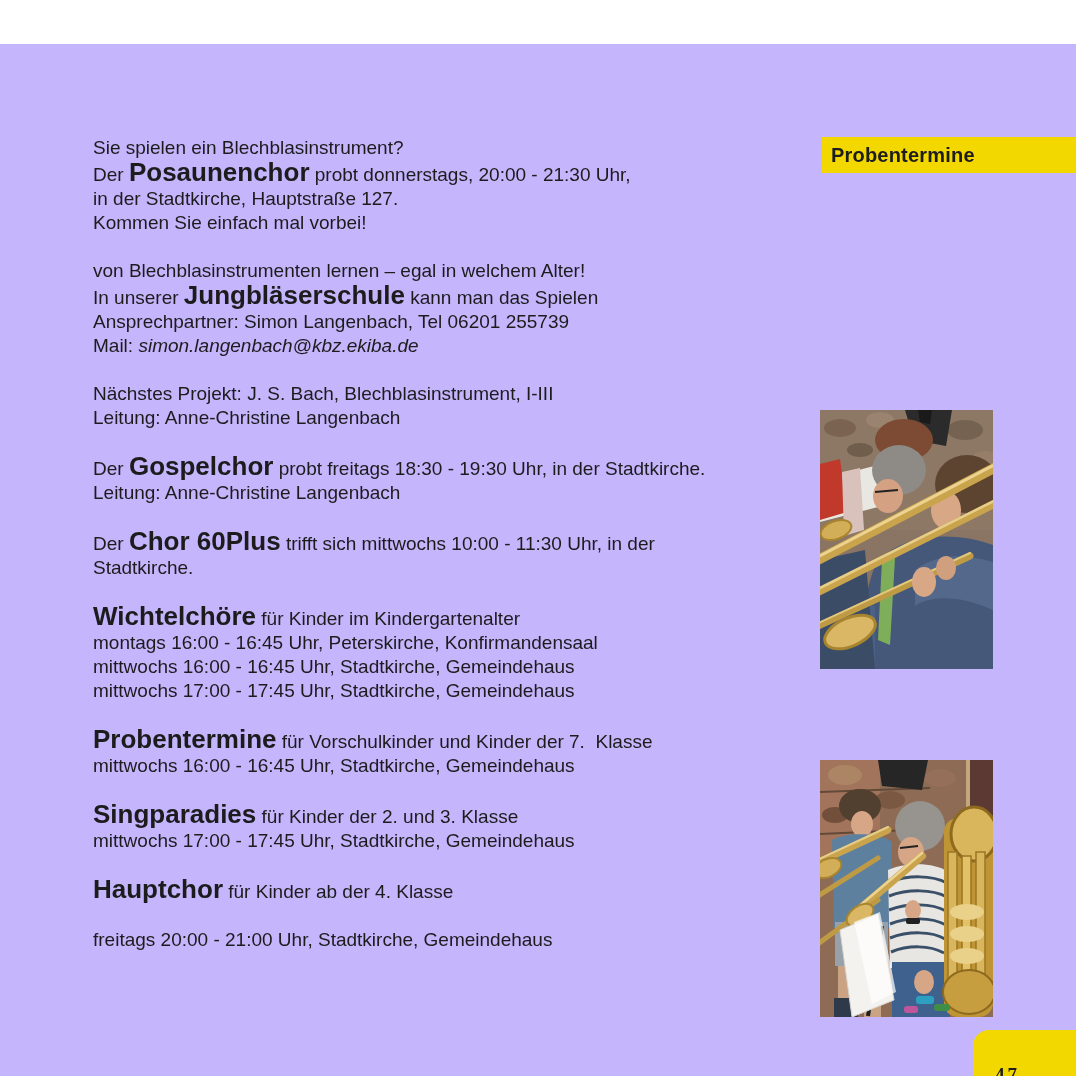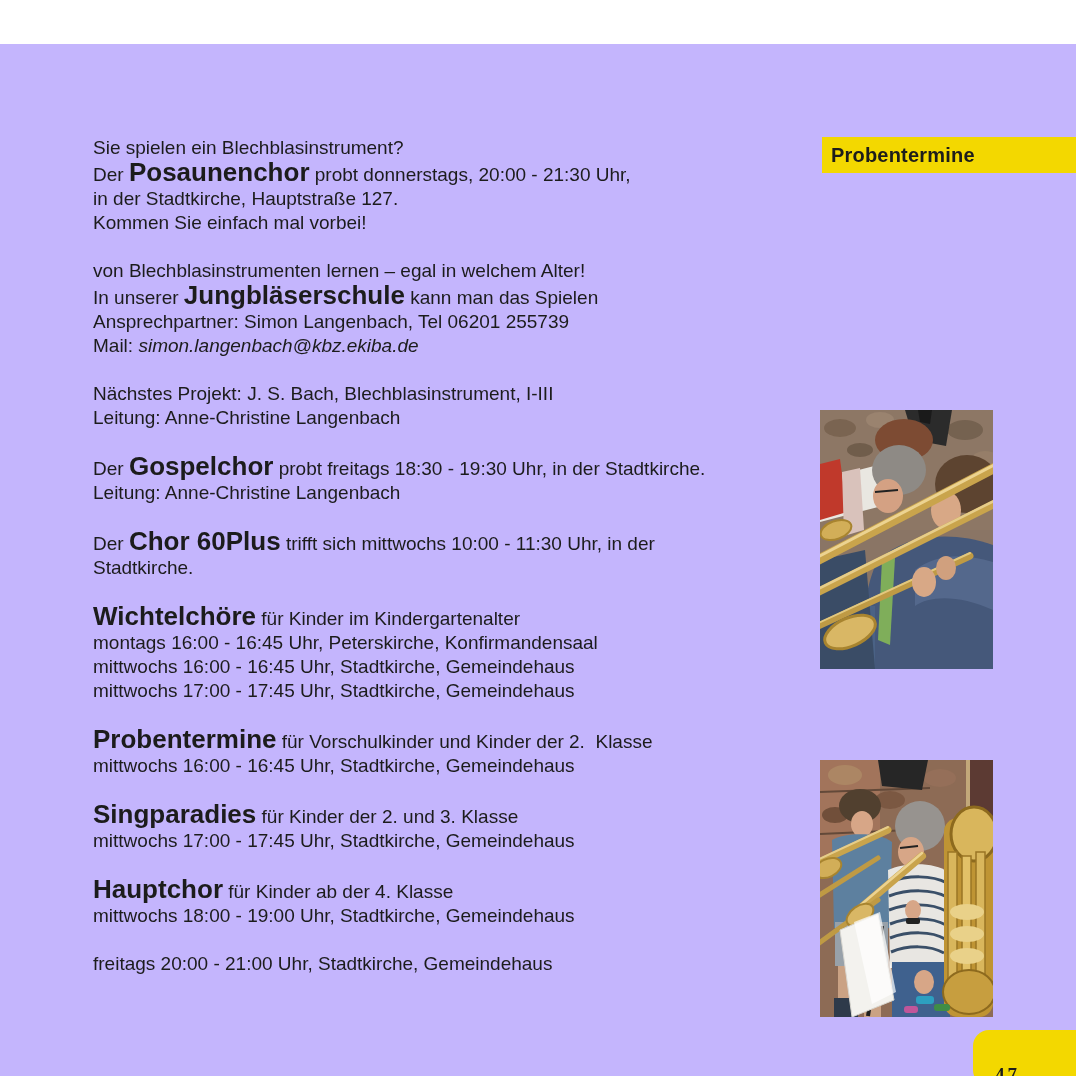--- a/index.html
+++ b/index.html
@@ -63,30 +63,29 @@
       <div class="para">
         <div class="line"><span>Der </span><span class="seg-b">Chor 60Plus</span><span> trifft sich mittwochs 10:00 - 11:30 Uhr, in der Stadtkirche.</span></div>
       </div>
       <div class="para">
         <div class="line"><span class="seg-b">Wichtelchöre</span><span> für Kinder im Kindergartenalter</span></div>
         <div class="line"><span>montags 16:00 - 16:45 Uhr, Peterskirche, Konfirmandensaal</span></div>
         <div class="line"><span>mittwochs 16:00 - 16:45 Uhr, Stadtkirche, Gemeindehaus</span></div>
         <div class="line"><span>mittwochs 17:00 - 17:45 Uhr, Stadtkirche, Gemeindehaus</span></div>
       </div>
       <div class="para">
-        <div class="line"><span class="seg-b">Probentermine</span><span> für Vorschulkinder und Kinder der 2.  Klasse</span></div>
+        <div class="line"><span class="seg-b">Probentermine</span><span> für Vorschulkinder und Kinder der 7.  Klasse</span></div>
         <div class="line"><span>mittwochs 16:00 - 16:45 Uhr, Stadtkirche, Gemeindehaus</span></div>
       </div>
       <div class="para">
         <div class="line"><span class="seg-b">Singparadies</span><span> für Kinder der 2. und 3. Klasse</span></div>
         <div class="line"><span>mittwochs 17:00 - 17:45 Uhr, Stadtkirche, Gemeindehaus</span></div>
       </div>
       <div class="para">
         <div class="line"><span class="seg-b">Hauptchor</span><span> für Kinder ab der 4. Klasse</span></div>
-        <div class="line"><span>mittwochs 18:00 - 19:00 Uhr, Stadtkirche, Gemeindehaus</span></div>
       </div>
       <div class="para">
         <div class="line"><span>freitags 20:00 - 21:00 Uhr, Stadtkirche, Gemeindehaus</span></div>
       </div>
     </div>
 
   <div class="banner">
     <span>Probentermine</span>
   </div>
 

